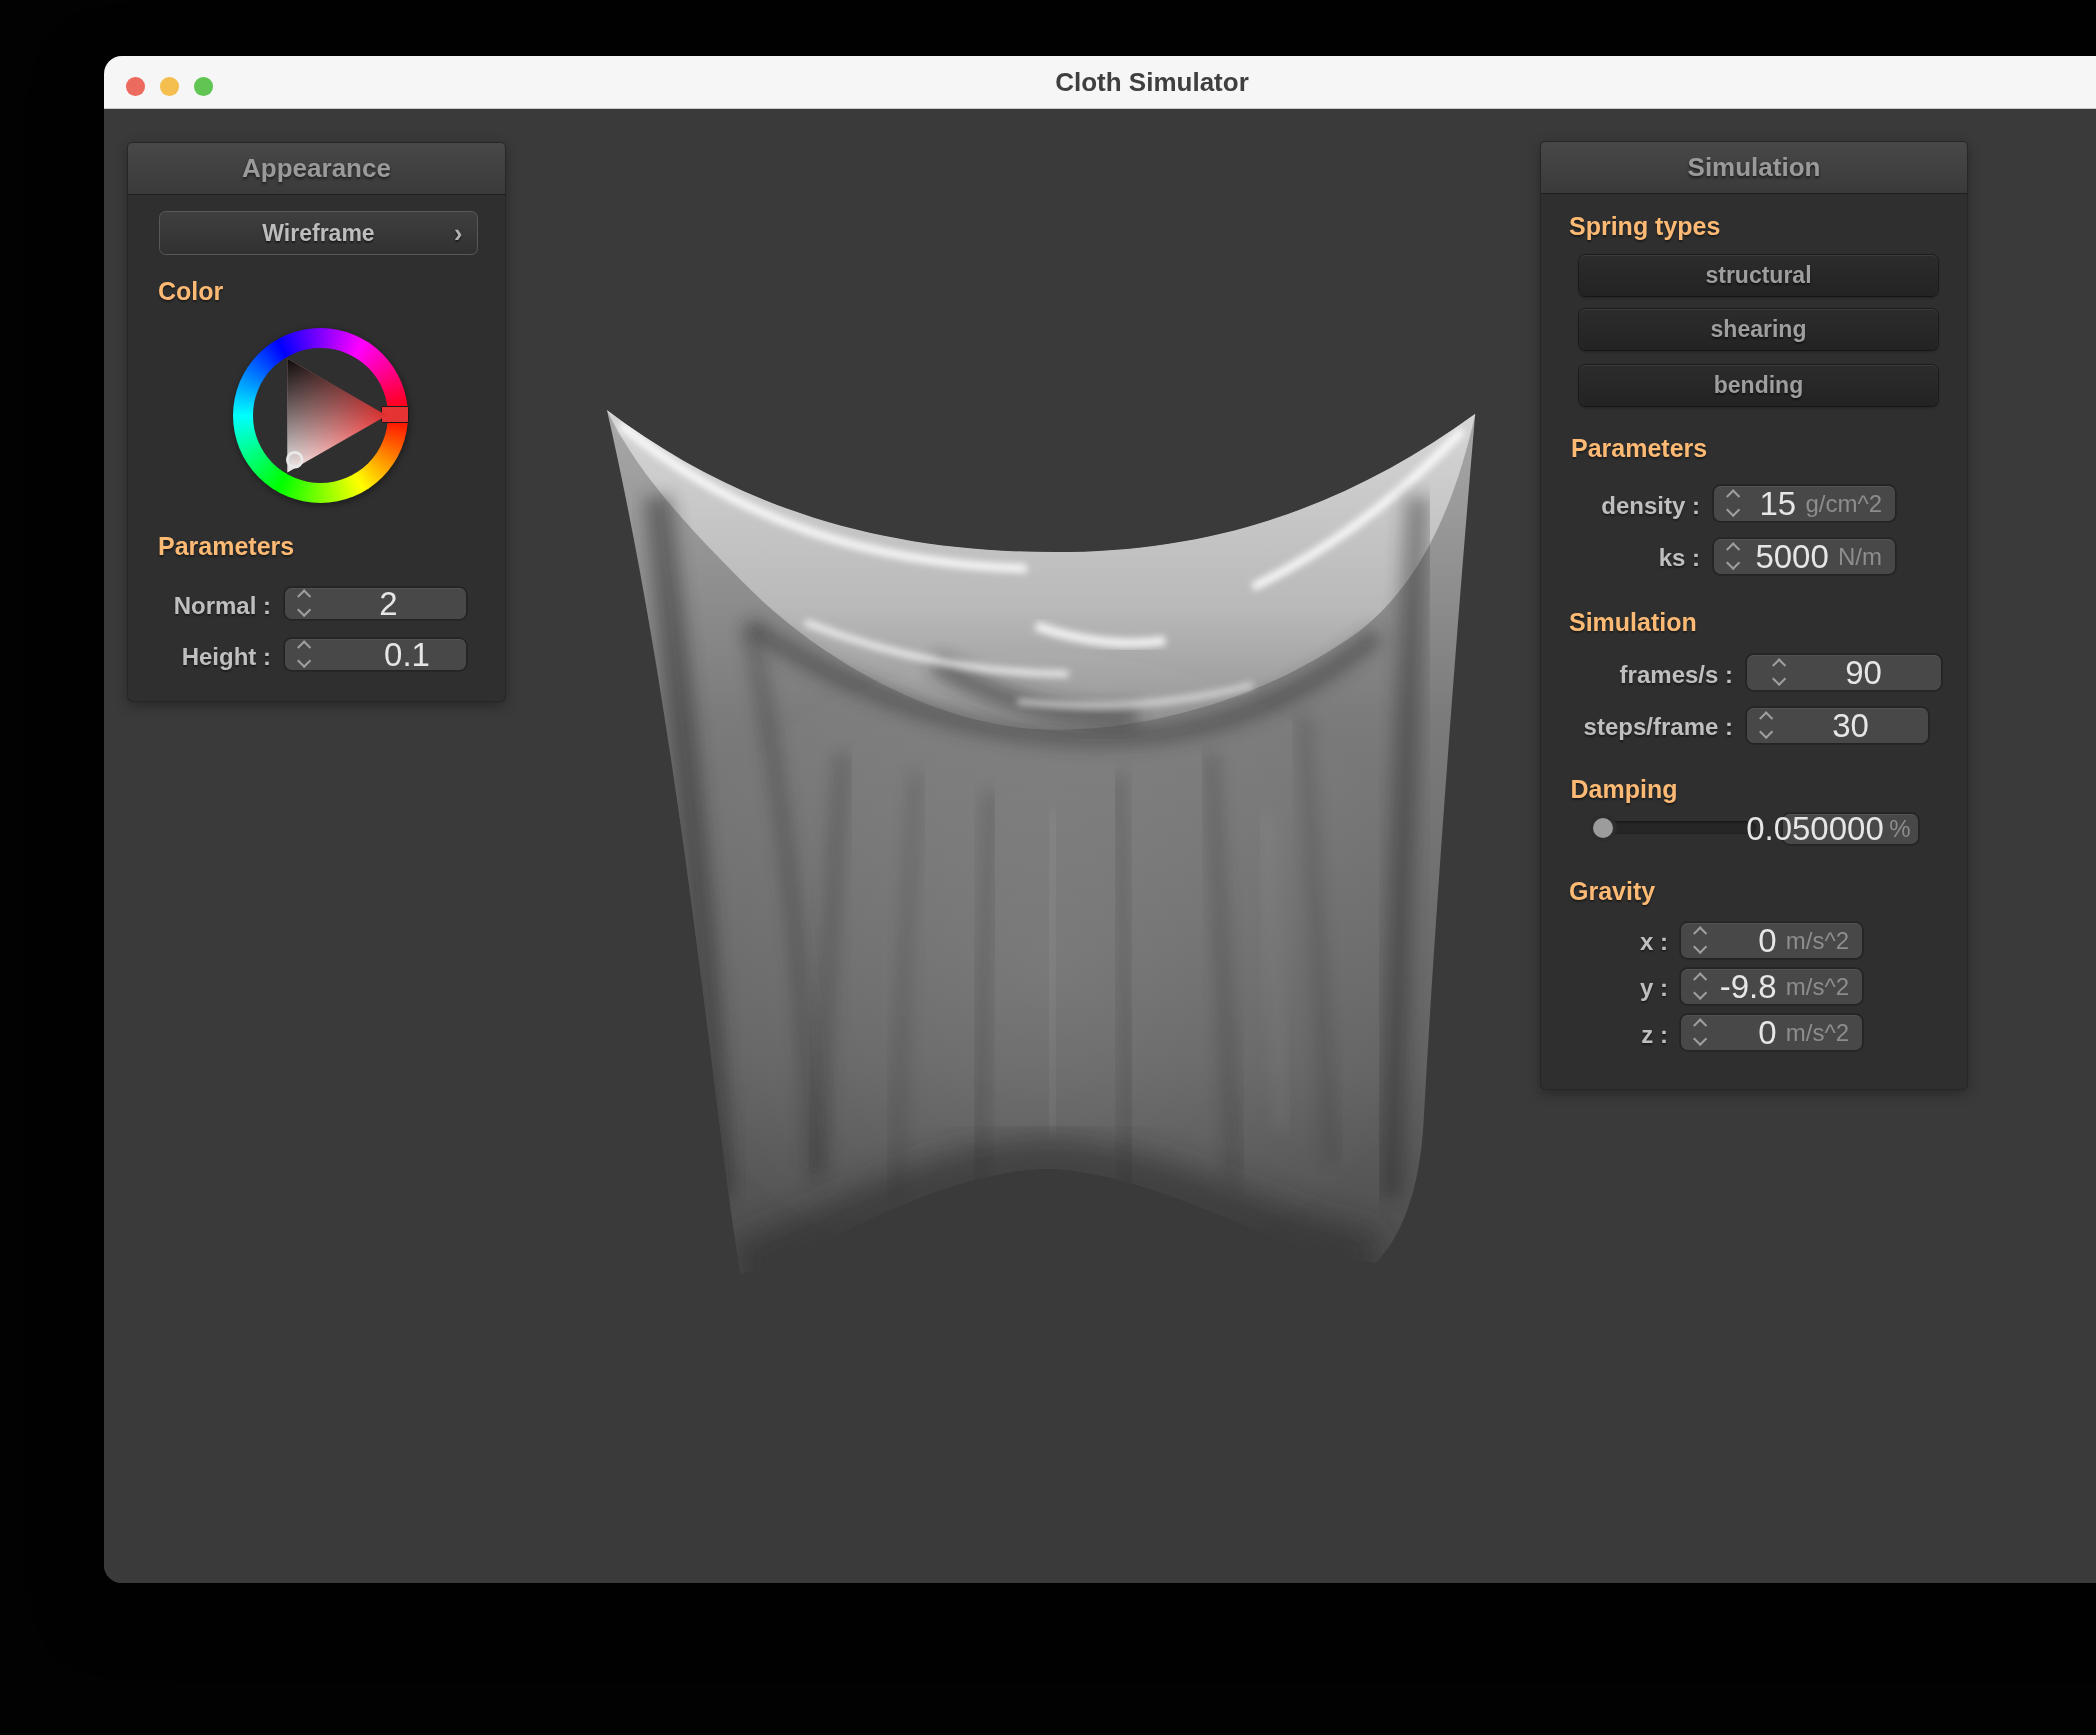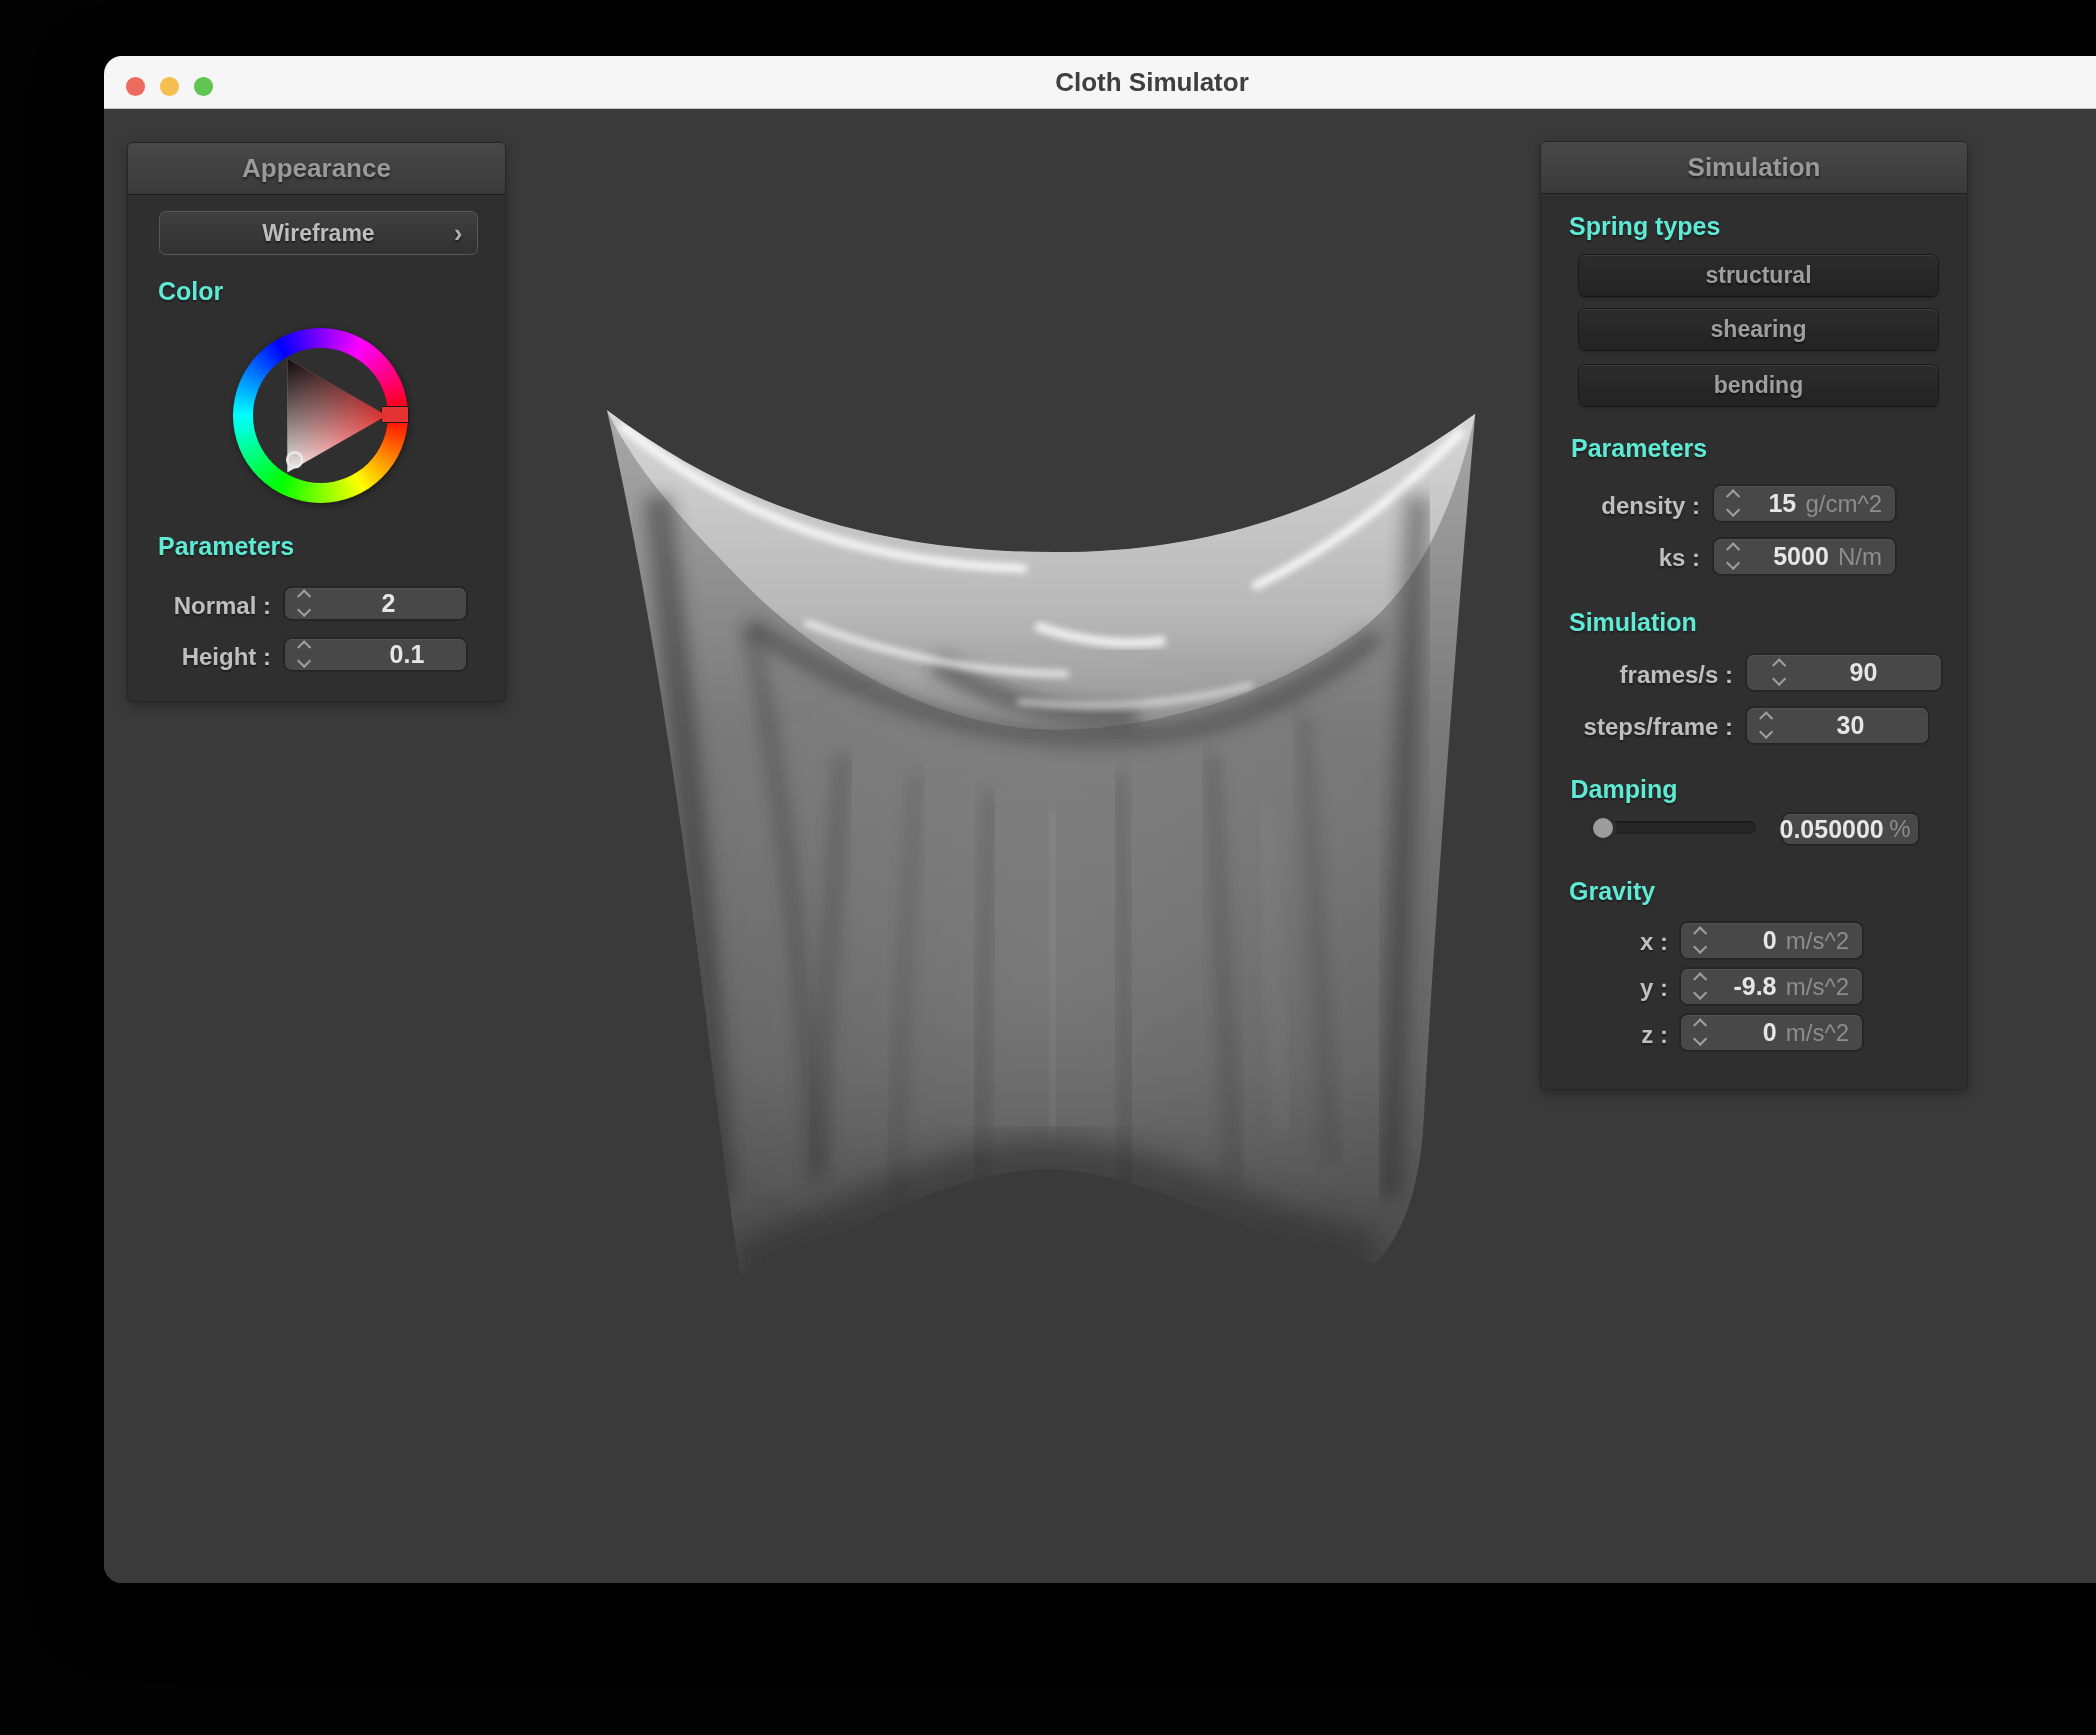--- a/index.html
+++ b/index.html
@@ -38,21 +38,21 @@
   .panel-appearance{left:24px;top:34px;width:377px;height:558px;}
   .panel-simulation{left:1437px;top:33px;width:426px;height:947px;}
   .panel-header{
     position:absolute;left:0;top:0;width:100%;height:51px;
     background:linear-gradient(180deg,#484848,#3a3a3a);
     border-bottom:1.8px solid #1e1e1e;border-radius:4.6px 4.6px 0 0;
     text-align:center;line-height:51px;font-size:26px;font-weight:bold;color:#9a9a9a;
     text-shadow:0 1.8px 2.8px rgba(0,0,0,.55);
   }
   .sec-label{
-    position:absolute;font-size:25px;font-weight:bold;color:#5eead4;
+    position:absolute;font-size:25px;font-weight:bold;color:#fdba74;
     text-shadow:0 1.8px 1.8px rgba(0,0,0,.4);
   }
   .row-label{
     position:absolute;font-size:24px;font-weight:bold;color:#bfbfbf;
     text-shadow:0 1.8px 1.8px rgba(0,0,0,.4);white-space:nowrap;
   }
 
   
   .btn{
     position:absolute;border-radius:6.5px;text-align:center;
@@ -78,21 +78,21 @@
     position:absolute;height:31px;width:181px;border-radius:6.5px;background:#484848;
     box-shadow:inset 0 0.9px 0.9px rgba(255,255,255,.07), 0 0 0 1.8px rgba(0,0,0,.22);
     display:flex;align-items:center;
   }
   .stepper.tall{height:35px;}
   .chevcol{display:flex;flex-direction:column;gap:6.5px;margin-left:14px;width:12px;}
   .chev{width:8.3px;height:8.3px;border-right:2.3px solid #9f9f9f;border-bottom:2.3px solid #9f9f9f;}
   .chev.up{transform:rotate(-135deg);}
   .chev.down{transform:rotate(45deg);margin-top:-2.8px;}
   .stp-val{
-    flex:1;font-size:25px;color:#e6e6e6;text-align:center;font-weight:bold;
+    flex:1;font-size:33px;color:#e6e6e6;text-align:center;
   }
   .stepper.with-unit .stp-val{text-align:right;}
   .stp-unit{
     font-size:24px;color:#8d8d8d;margin-left:9.2px;padding-right:13px;white-space:nowrap;
   }
   .valbox{
     position:absolute;height:30px;width:135px;border-radius:6.5px;background:#484848;
     box-shadow:inset 0 0.9px 0.9px rgba(255,255,255,.07), 0 0 0 1.8px rgba(0,0,0,.22);
     display:flex;align-items:center;justify-content:flex-end;
   }

